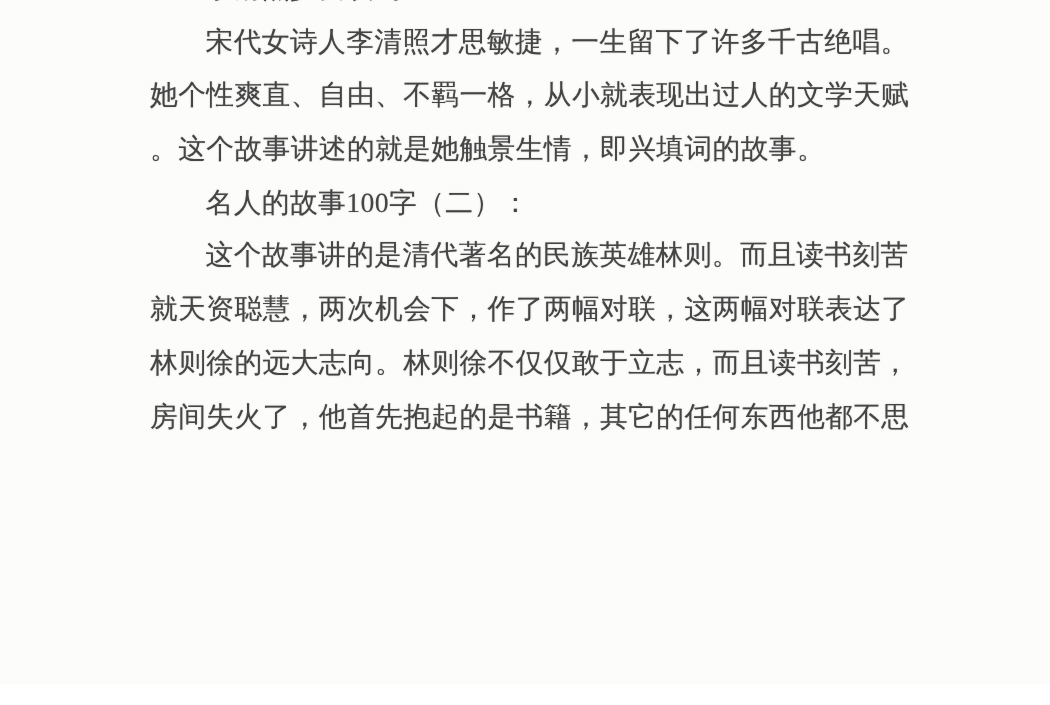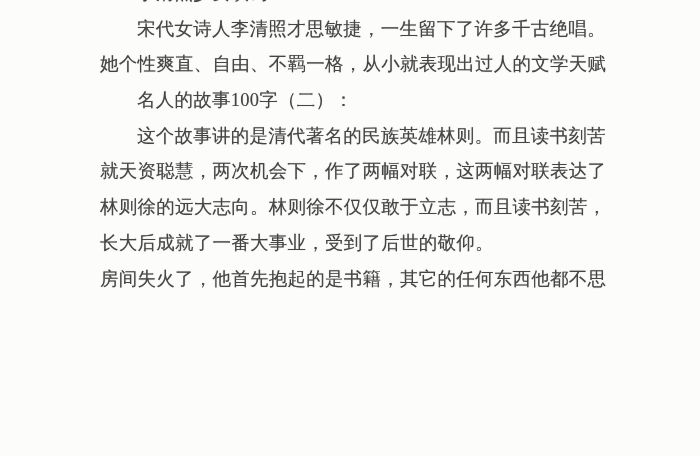--- a/index.html
+++ b/index.html
@@ -37,20 +37,20 @@
   }
 </style>
 </head>
 <body>
 
 <div class="page">
   <div class="textblock">
     <div class="line indent">李清照少女填词</div>
     <div class="line indent">宋代女诗人李清照才思敏捷，一生留下了许多千古绝唱。</div>
     <div class="line">她个性爽直、自由、不羁一格，从小就表现出过人的文学天赋</div>
+    <div class="line">。这个故事讲述的就是她触景生情，即兴填词的故事。</div>
     <div class="line indent">名人的故事100字（二）：</div>
     <div class="line indent">这个故事讲的是清代著名的民族英雄林则。而且读书刻苦</div>
     <div class="line">就天资聪慧，两次机会下，作了两幅对联，这两幅对联表达了</div>
     <div class="line">林则徐的远大志向。林则徐不仅仅敢于立志，而且读书刻苦，</div>
-    <div class="line">长大后成就了一番大事业，受到了后世的敬仰。</div>
     <div class="line">房间失火了，他首先抱起的是书籍，其它的任何东西他都不思</div>
   </div>
 </div>
 
 </body></html>

